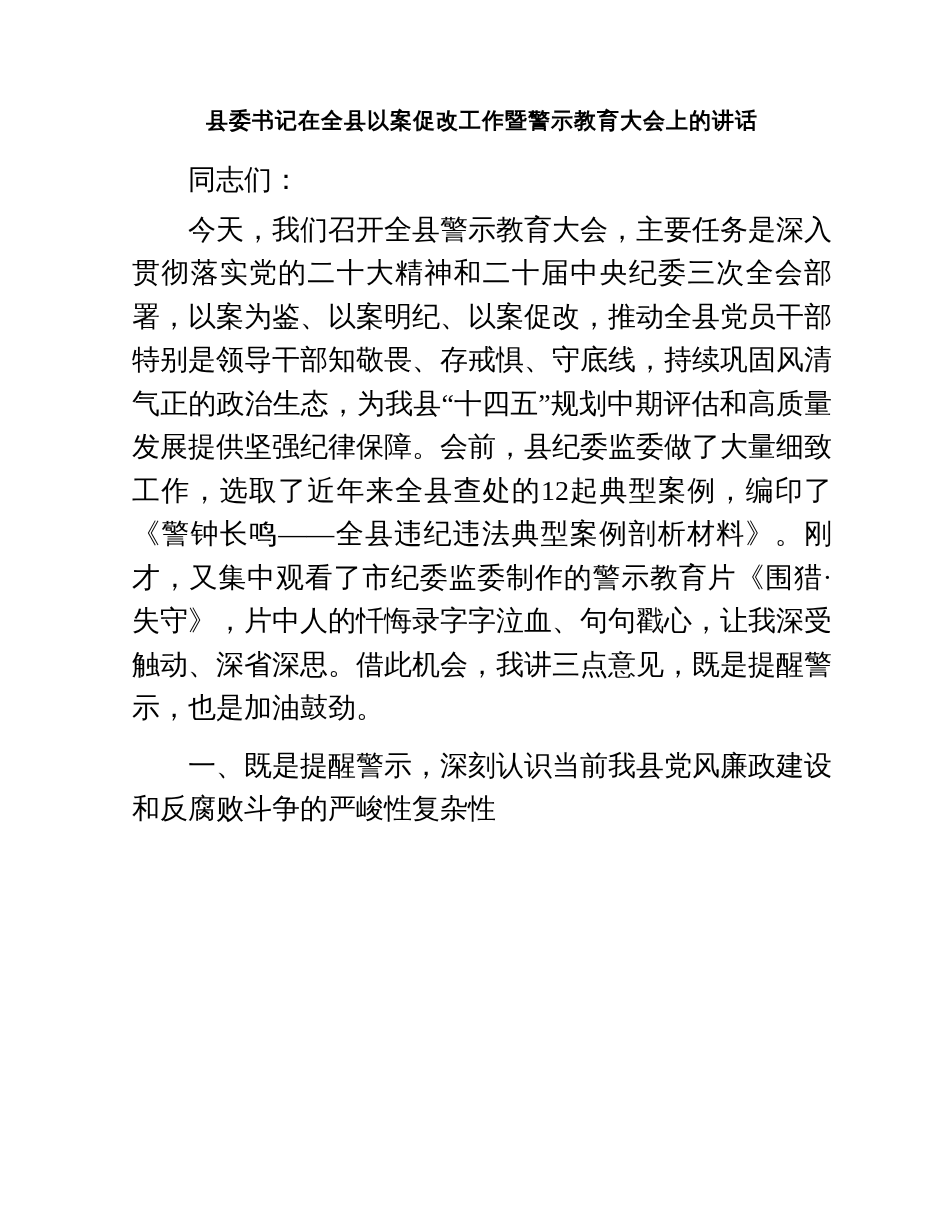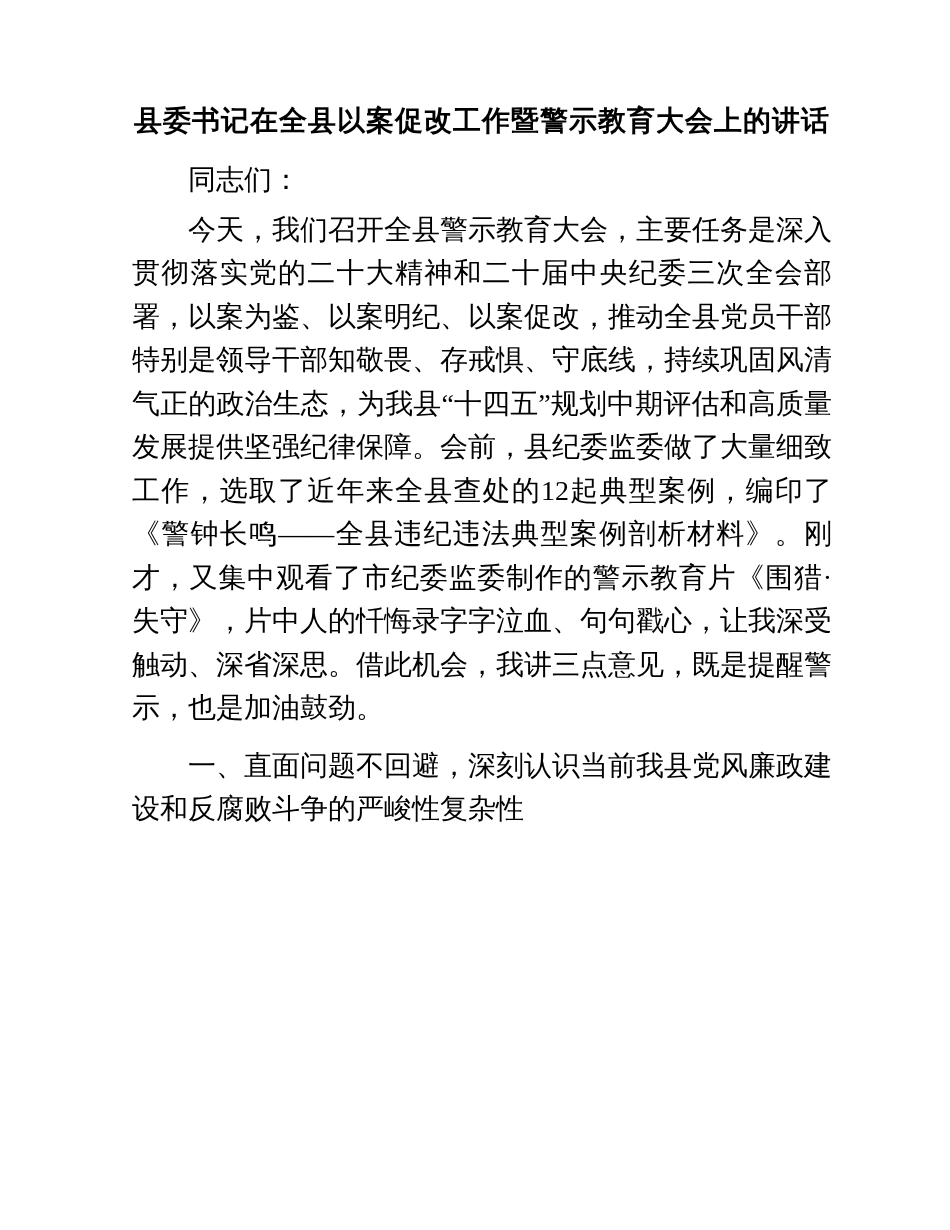--- a/index.html
+++ b/index.html
@@ -16,21 +16,21 @@
     box-sizing: border-box;
     width: 950px;
     height: 1230px;
     background: #ffffff;
     color: #000000;
     padding: 98px 118px 40px 132px;
   }
   .doc-title {
     font-family: "Liberation Sans", "DejaVu Sans", sans-serif;
     font-weight: bold;
-    font-size: 28px;
+    font-size: 22px;
     line-height: 46px;
     text-align: center;
     color: #000000;
     margin: 0 0 14px 0;
     letter-spacing: 1px;
   }
   .para {
     font-family: "Liberation Serif", "DejaVu Serif", serif;
     font-size: 28px;
     line-height: 43.5px;
@@ -53,15 +53,15 @@
 </head>
 <body>
 
 <div class="page">
   <h1 class="doc-title">县委书记在全县以案促改工作暨警示教育大会上的讲话</h1>
 
   <p class="para greeting">同志们：</p>
 
   <p class="para">今天，我们召开全县警示教育大会，主要任务是深入贯彻落实党的二十大精神和二十届中央纪委三次全会部署，以案为鉴、以案明纪、以案促改，推动全县党员干部特别是领导干部知敬畏、存戒惧、守底线，持续巩固风清气正的政治生态，为我县“十四五”规划中期评估和高质量发展提供坚强纪律保障。会前，县纪委监委做了大量细致工作，选取了近年来全县查处的12起典型案例，编印了《警钟长鸣——全县违纪违法典型案例剖析材料》。刚才，又集中观看了市纪委监委制作的警示教育片《围猎·失守》，片中人的忏悔录字字泣血、句句戳心，让我深受触动、深省深思。借此机会，我讲三点意见，既是提醒警示，也是加油鼓劲。</p>
 
-  <p class="para section-heading">一、直面问题不回避，深刻认识当前我县党风廉政建设和反腐败斗争的严峻性复杂性</p>
+  <p class="para section-heading">一、既是提醒警示，深刻认识当前我县党风廉政建设和反腐败斗争的严峻性复杂性</p>
 
 </div>
 
 </body></html>

